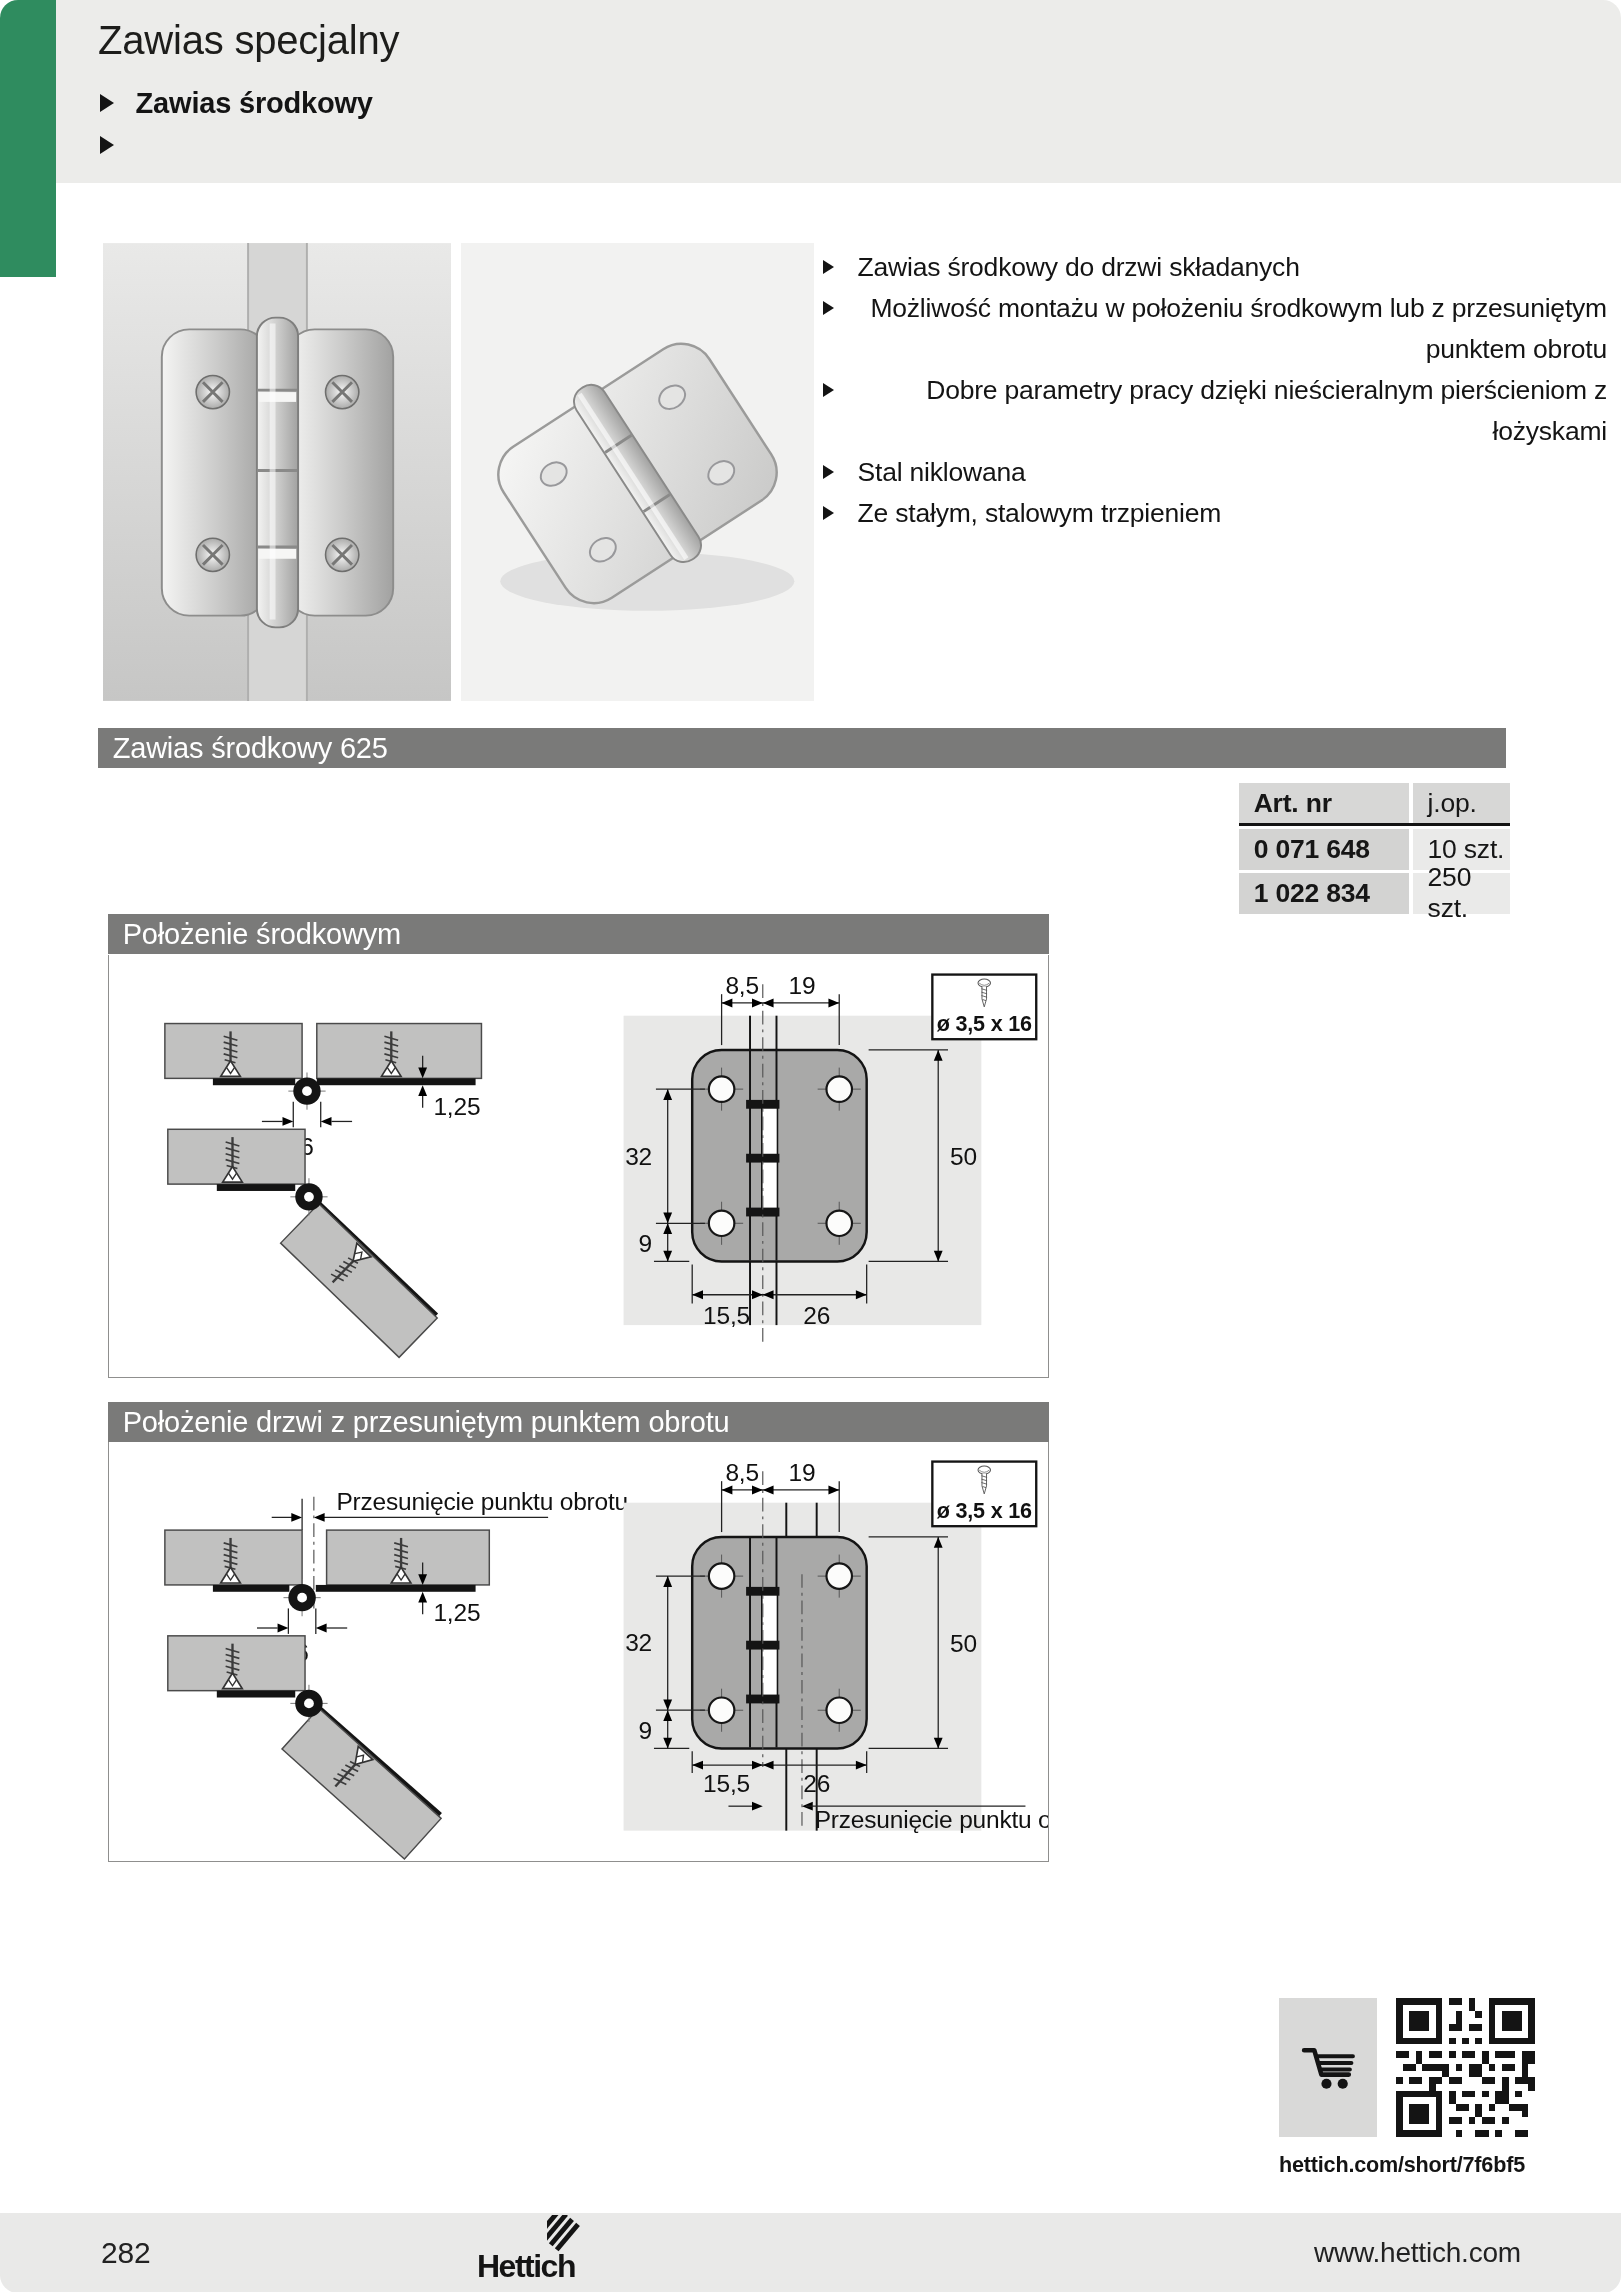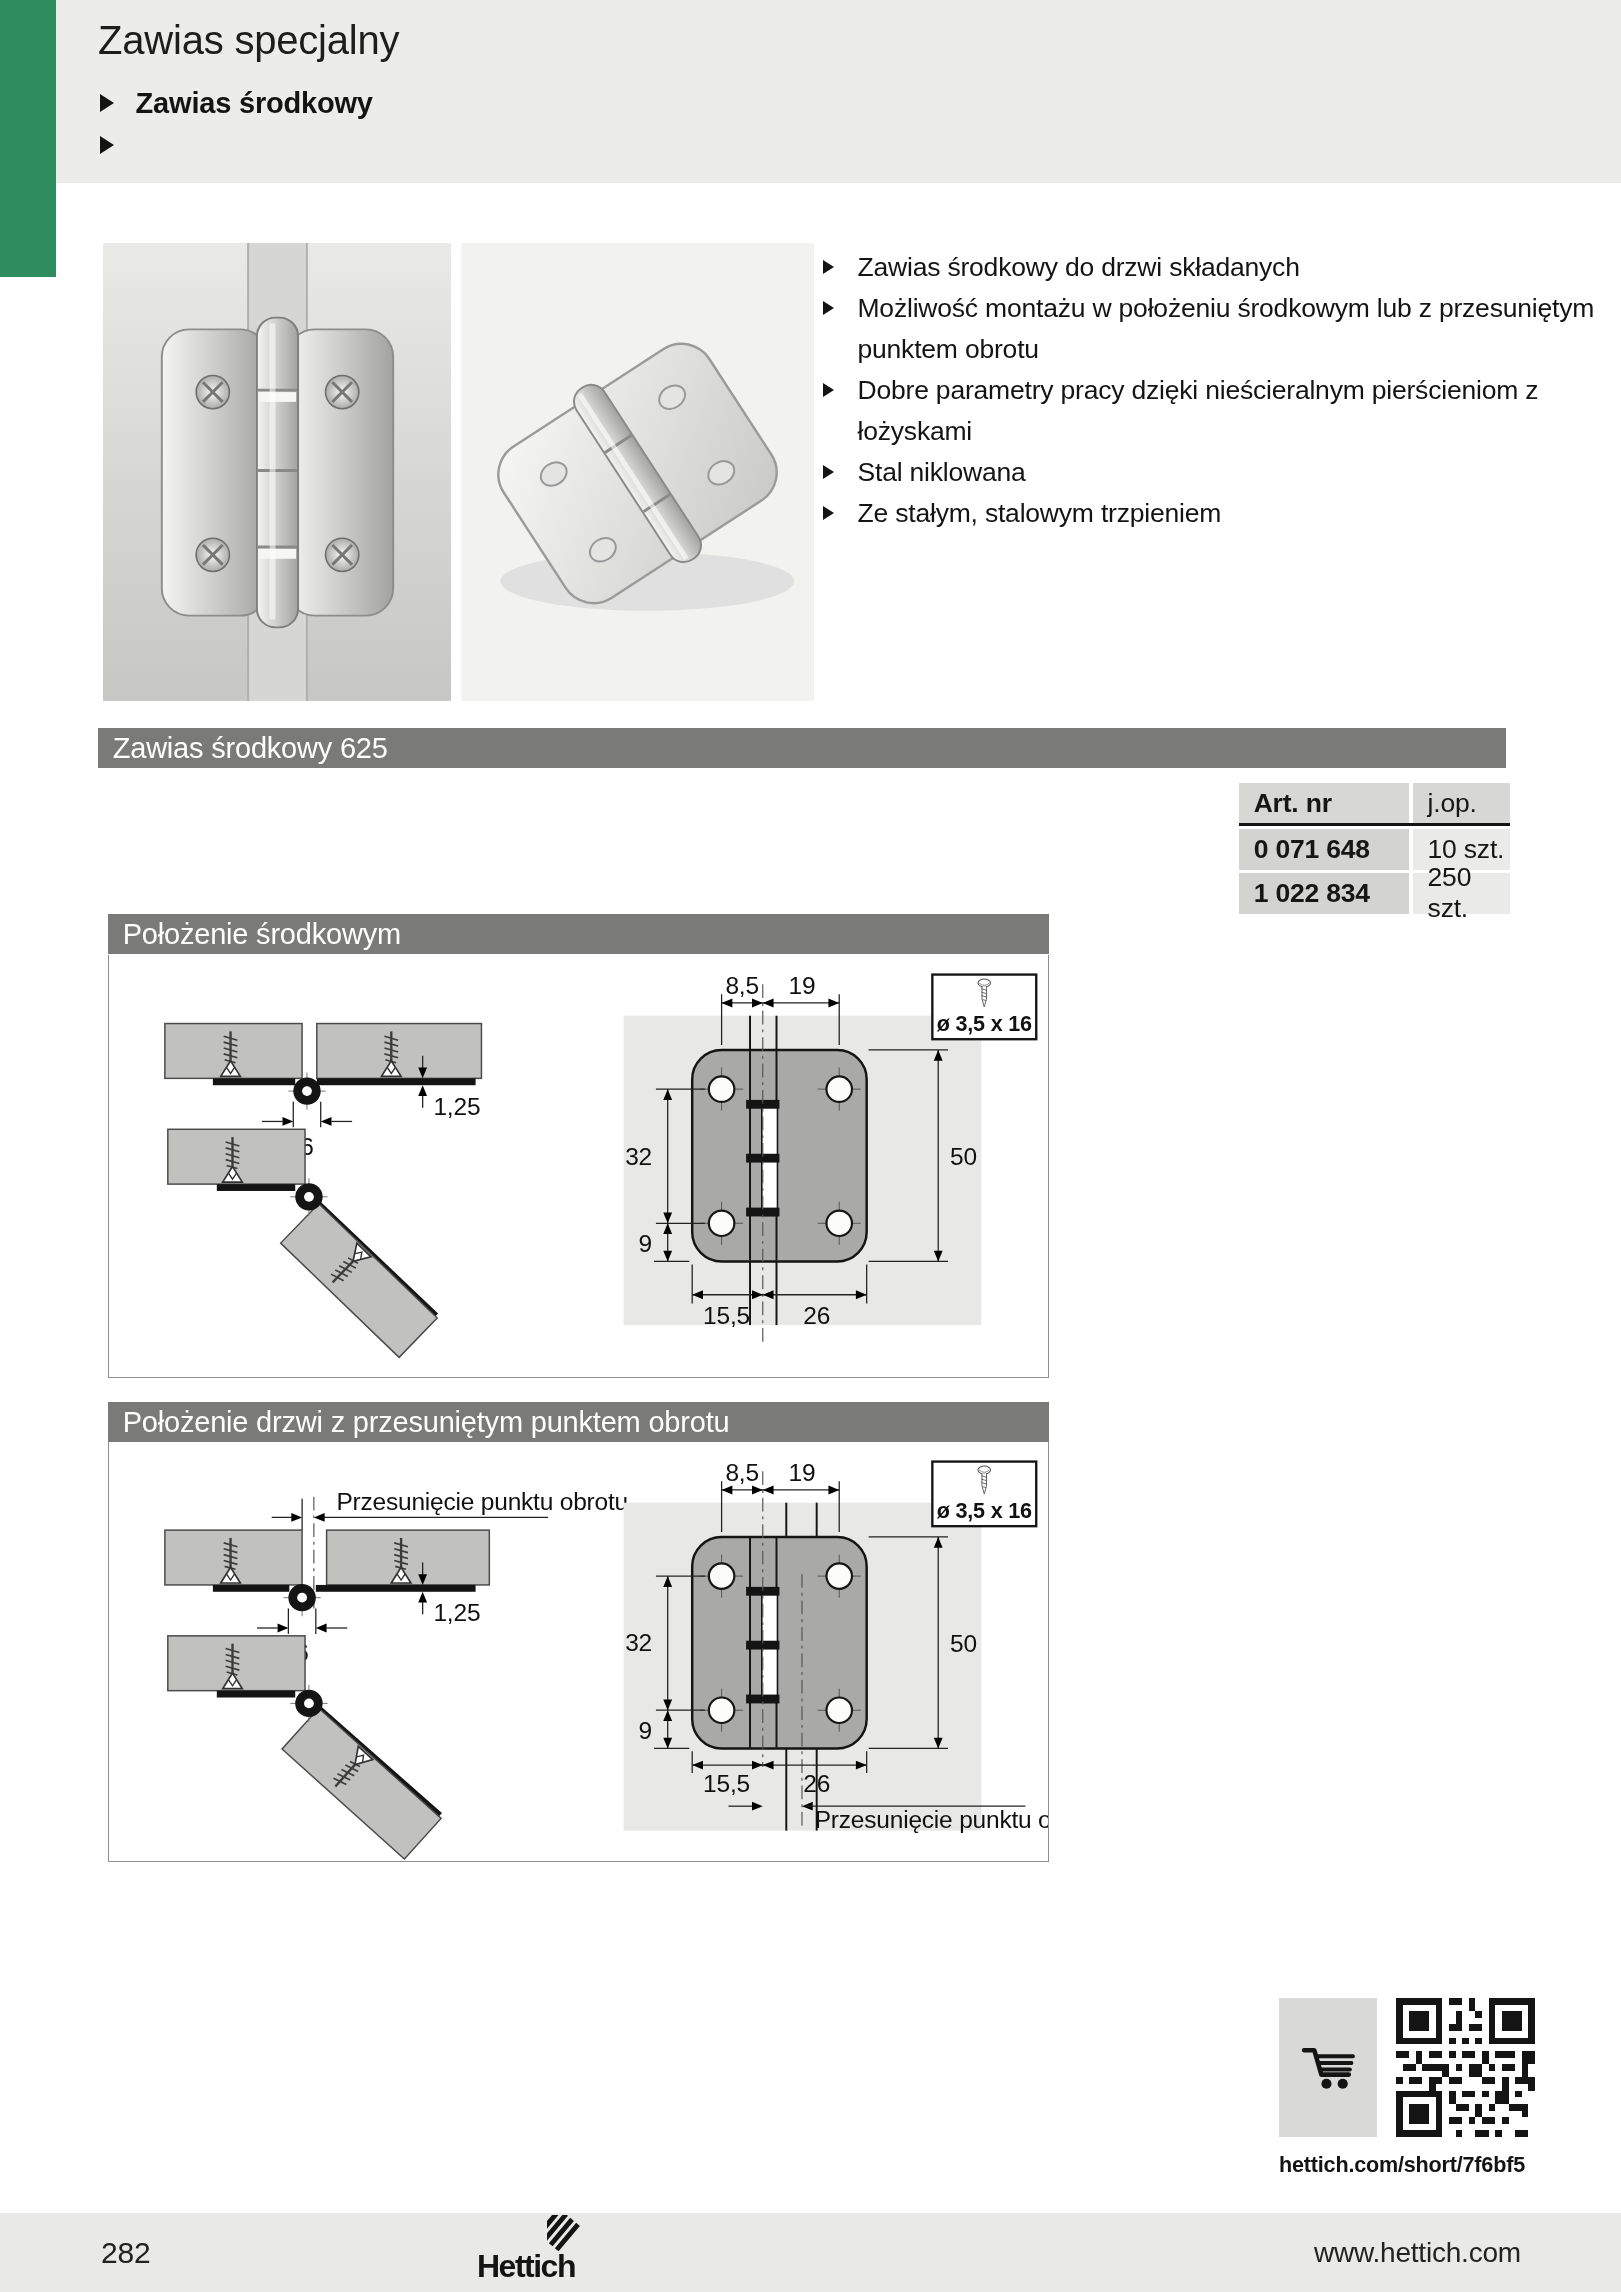--- a/index.html
+++ b/index.html
@@ -1,35 +1,35 @@
 <!DOCTYPE html>
 <html><head>
 <meta charset="utf-8">
 <style>
   html,body{margin:0;padding:0;background:#fff;}
   body{font-family:"Liberation Sans",sans-serif;color:#161616;letter-spacing:-0.2px;}
-  .page{position:relative;width:1621px;height:2293px;background:#fff;overflow:hidden;}
+  .page{position:relative;width:1621px;height:2293px;background:#fff;overflow:hidden;border-radius:18px;}
 
   
   .green-strip{position:absolute;left:0;top:0;width:56px;height:277px;}
   .header-band{position:absolute;left:56px;top:0;width:1565px;height:183px;background:#ECECEA;}
   .page-title{position:absolute;left:42px;top:17.6px;font-size:40px;font-weight:400;color:#1d1d1b;}
   .header-bullets{position:absolute;left:44px;top:82px;}
   .hb-row{display:flex;align-items:center;height:42px;font-size:29px;font-weight:bold;color:#141414;}
   .tri{width:0;height:0;border-left:14.7px solid #141414;border-top:9.8px solid transparent;border-bottom:9.8px solid transparent;margin-right:21.6px;flex:0 0 auto;}
   .tri.small{border-left-width:11.8px;border-top-width:7.8px;border-bottom-width:7.8px;margin-right:23.5px;}
 
   
   .photo{position:absolute;top:243px;height:458px;}
   .photo svg{display:block;width:100%;height:100%;}
   #photo1{left:103px;width:348px;}
   #photo2{left:461px;width:353px;}
 
   
-  .features{position:absolute;left:823px;top:247px;width:784px;}
+  .features{position:absolute;left:823px;top:247px;width:784px;text-align:right;}
   .feature{display:flex;font-size:26.5px;line-height:41px;color:#141414;}
   .feature .tri.small{margin-top:12.7px;}
   .feature span{display:block;}
 
   
   .banner{position:absolute;background:#7A7A79;color:#fff;font-size:29px;height:40px;line-height:41px;padding-left:14.7px;box-sizing:border-box;}
   #banner-main{left:98px;top:728px;width:1408px;}
   #banner-s1{left:108px;top:914px;width:941px;}
   #banner-s2{left:108px;top:1402px;width:941px;}
 

